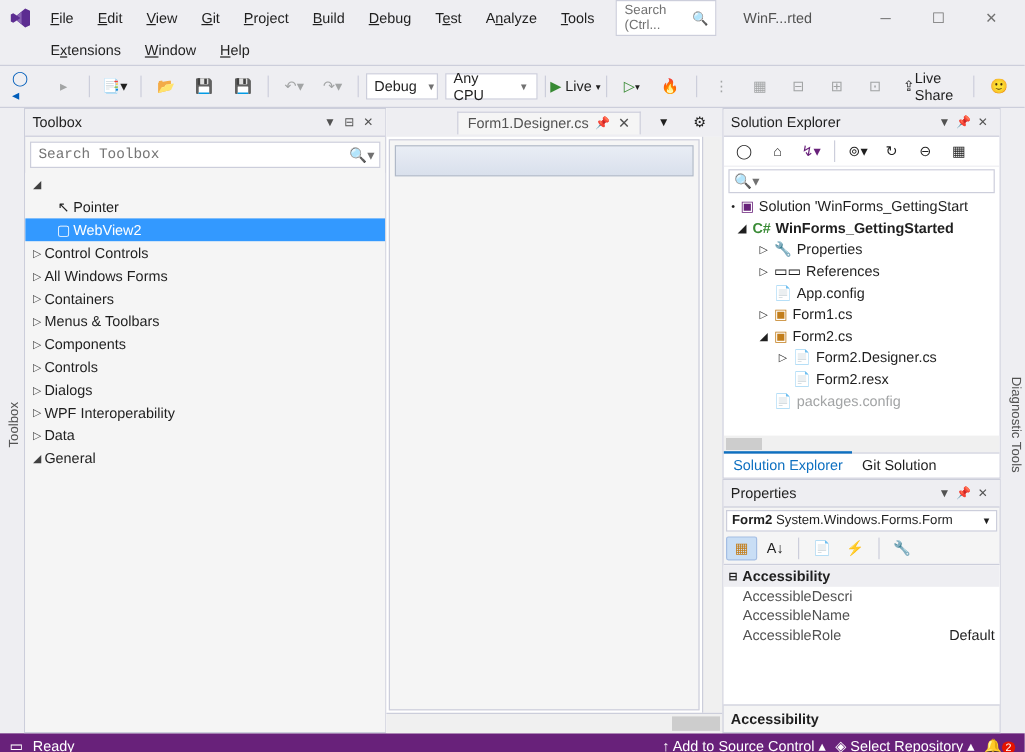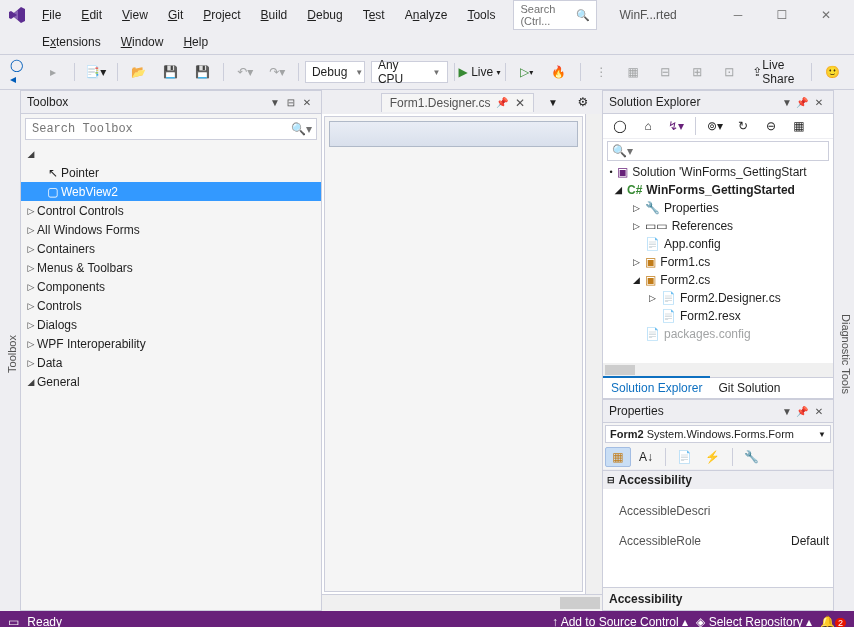--- a/index.html
+++ b/index.html
@@ -47,21 +47,21 @@
 .sol-tree{flex:1;overflow:hidden;font-size:12px}
 .sol-row{display:flex;align-items:center;height:18px;cursor:default;white-space:nowrap}
 .sol-row.bold{font-weight:600}
 .sol-tabs{display:flex;border-top:1px solid #CCCEDB;font-size:12px}
 .sol-tabs div{padding:3px 8px;cursor:default}
 .sol-tabs .active{color:#0E70C0;border-top:2px solid #0E70C0;margin-top:-2px}
 .props{height:210px;border:1px solid #CCCEDB;background:#F5F5F5;display:flex;flex-direction:column}
 .prop-combo{margin:2px;border:1px solid #CCCEDB;background:#FFFFFF;padding:2px 4px;font-size:11px;display:flex;align-items:center}
 .prop-grid{flex:1;overflow:hidden;font-size:12px;background:#FFFFFF;border-top:1px solid #CCCEDB}
 .prop-cat{background:#EEEEF2;padding:2px 4px;font-weight:600;display:flex;align-items:center}
-.prop-row{display:flex;padding:15px 4px 1px 16px}
+.prop-row{display:flex;padding:1px 4px 1px 16px}
 .prop-row .pn{flex:1;color:#525252}
 .prop-help{padding:4px 6px;font-weight:600;border-top:1px solid #CCCEDB}
 .sidetab-r{width:20px;background:#EEEEF2;display:flex;flex-direction:column;align-items:center;padding-top:6px;writing-mode:vertical-rl;font-size:11px;color:#525252}
 .sidetab-r .lbl{padding:4px 2px}
 .statusbar{height:22px;background:#68217A;color:#FFFFFF;display:flex;align-items:center;padding:0 8px;font-size:12px;gap:8px}
 .statusbar .sp{flex:1}
 svg{display:block}
 </style>
 </head>
 <body>
@@ -342,20 +342,24 @@
       <div class="prop-grid">
         <div class="prop-cat">
             <span style="font-size:9px;margin-right:4px">⊟</span>
             <span>Accessibility</span>
           </div>
         <div class="prop-row">
             <span class="pn">AccessibleDescri</span>
             <span></span>
           </div>
         <div class="prop-row">
+            <span class="pn">AccessibleName</span>
+            <span></span>
+          </div>
+        <div class="prop-row">
             <span class="pn">AccessibleRole</span>
             <span>Default</span>
           </div>
       </div>
       <div class="prop-help">Accessibility</div>
     </div>
   </div>
 
   <div class="sidetab-r">
     <span class="lbl">Diagnostic Tools</span>

